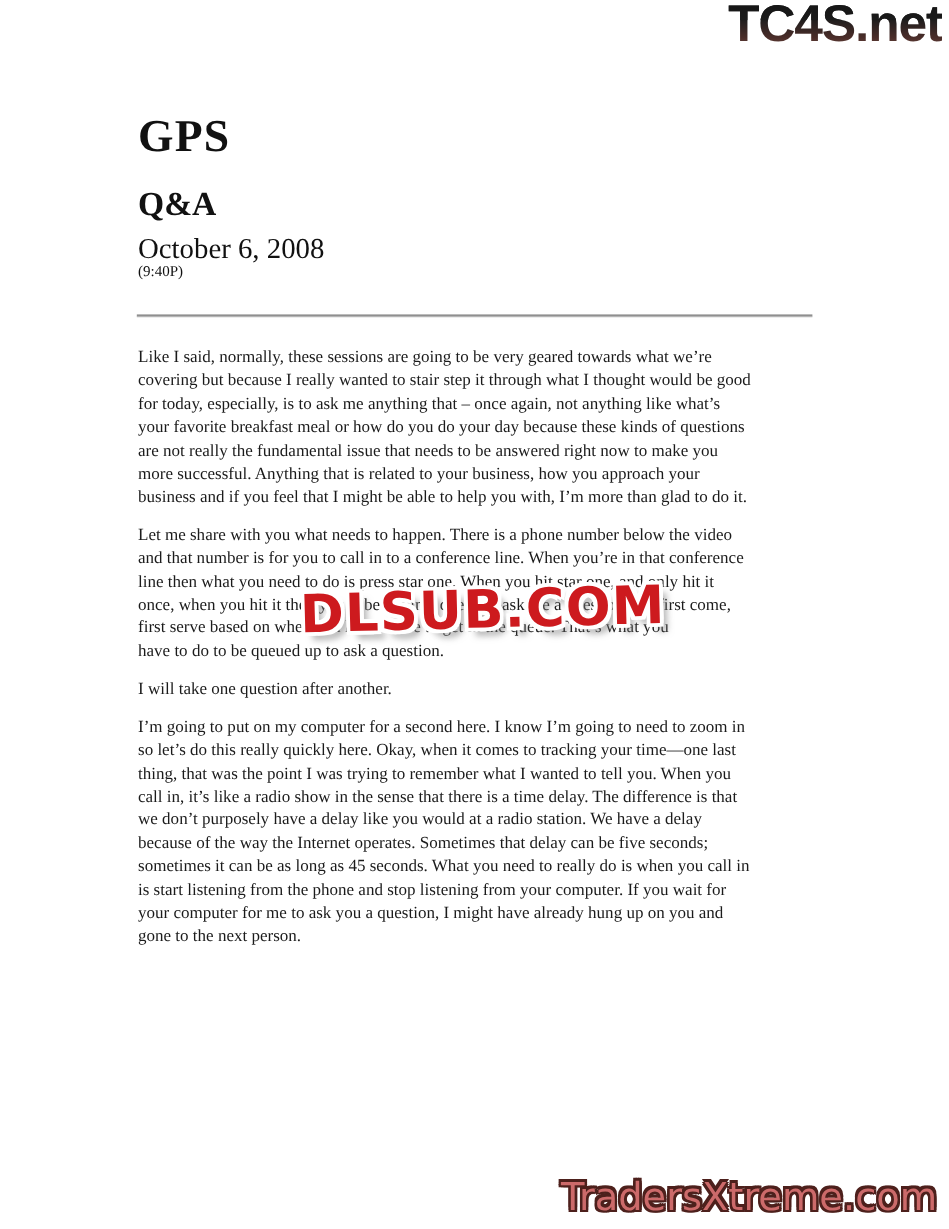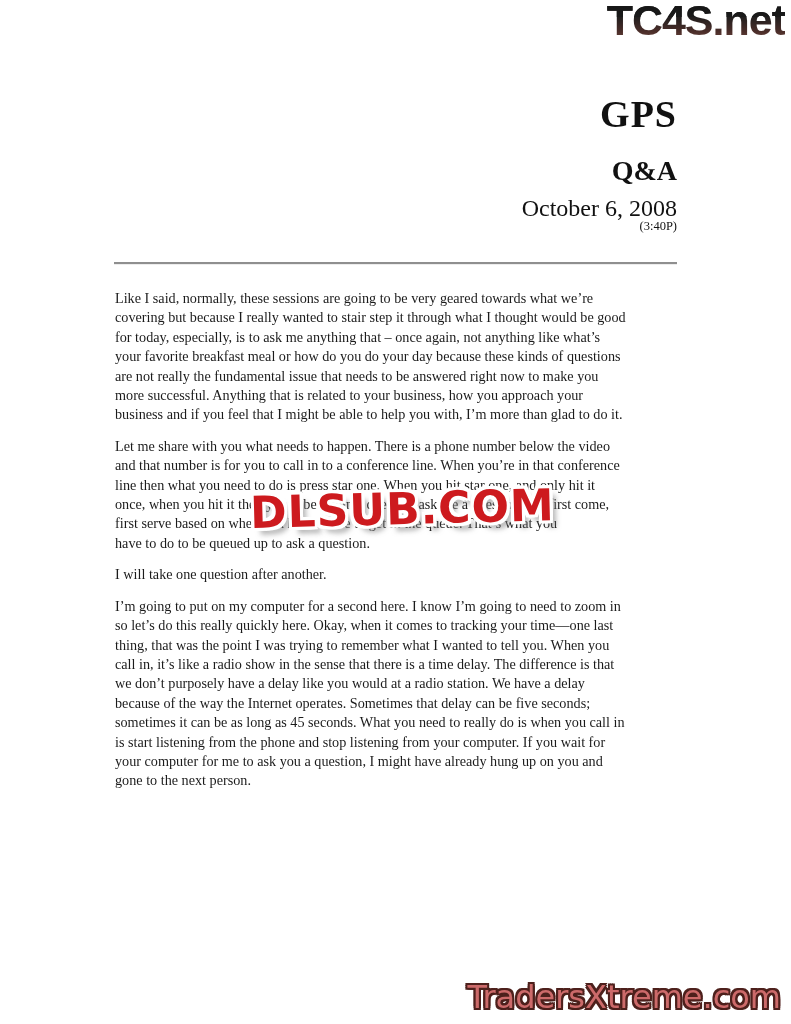--- a/index.html
+++ b/index.html
@@ -21,21 +21,21 @@
     .tc4s-logo {
       background:linear-gradient(180deg, #141414 0%, #1a1a1a 42%, #45292500 0%),
                  linear-gradient(180deg, #161616 0%, #1d1d1d 40%, #4a2d29 72%, #7d5148 100%);
       -webkit-background-clip:text; background-clip:text; color:transparent;
     }
   }
 
   
   .title-block {
     position:absolute; top:92px; left:115px; width:562px;
-    text-align:right; color:#111;
+    text-align:left; color:#111;
   }
   .title-main   { font-size:38px; font-weight:bold; letter-spacing:1px; line-height:44px; }
   .title-sub    { font-size:28px; font-weight:bold; line-height:32px; margin-top:19px; }
   .title-date   { font-size:24px; line-height:22px; margin-top:10px; }
   .title-time   { font-size:12.5px; line-height:15px; }
 
   
   .rule {
     position:absolute; top:254px; left:114px; width:563px; height:0;
     border:0; border-top:2px solid #8f8f8f; border-bottom:1px solid #ededed;
@@ -81,21 +81,21 @@
 <body>
 
 <div class="page">
 
   <div class="tc4s-logo">TC4S.net</div>
 
   <div class="title-block">
     <div class="title-main">GPS</div>
     <div class="title-sub">Q&amp;A</div>
     <div class="title-date">October 6, 2008</div>
-    <div class="title-time">(3:40P)</div>
+    <div class="title-time">(9:40P)</div>
   </div>
 
   <hr class="rule">
 
   <div class="content">
     <p>Like I said, normally, these sessions are going to be very geared towards what we’re
 covering but because I really wanted to stair step it through what I thought would be good
 for today, especially, is to ask me anything that – once again, not anything like what’s
 your favorite breakfast meal or how do you do your day because these kinds of questions
 are not really the fundamental issue that needs to be answered right now to make you

